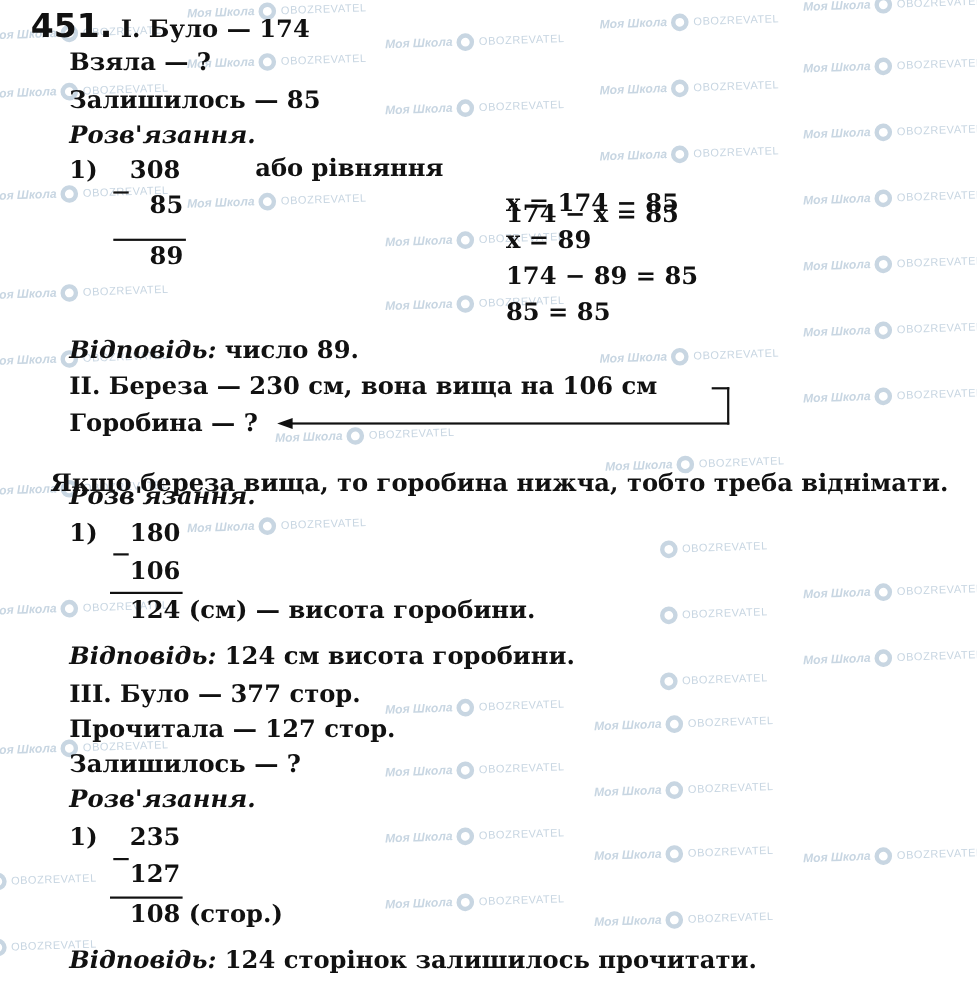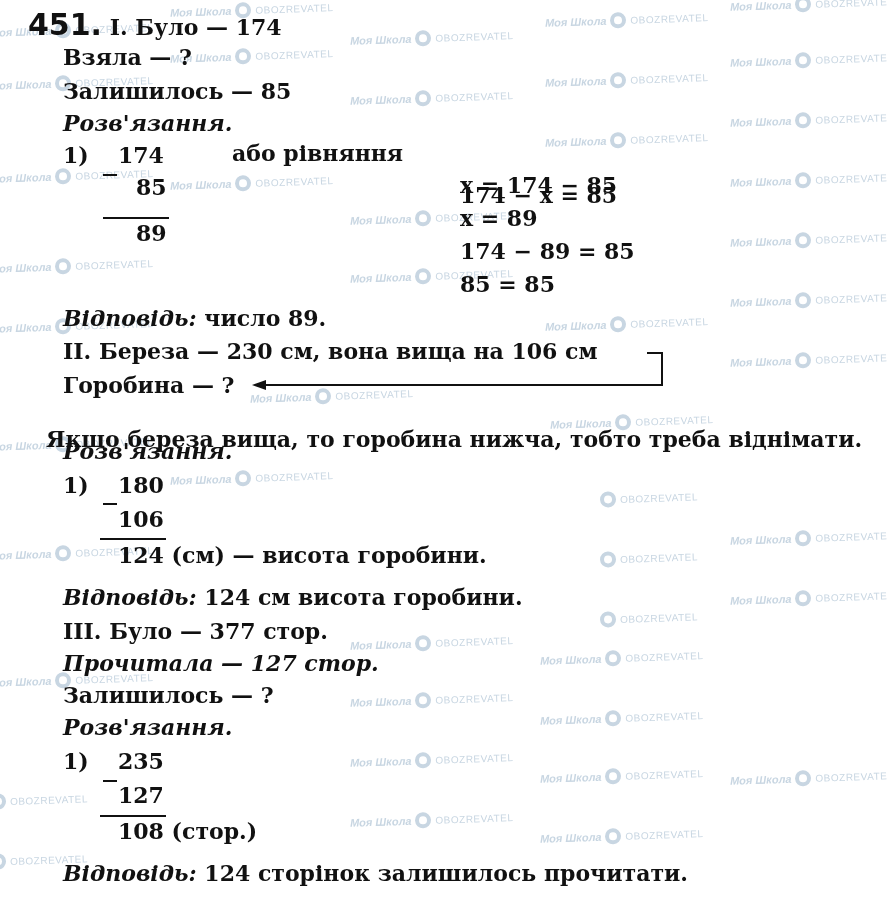--- a/index.html
+++ b/index.html
@@ -314,21 +314,21 @@
 <div class="line" style="left:28px;top:10px;">
   <span class="num-label">451.</span>
   <span style="">І. Було — 174</span>
 </div>
 <div class="line" style="left:63px;top:42px;">Взяла — ?</div>
 <div class="line" style="left:63px;top:76px;">Залишилось — 85</div>
 <div class="line ital" style="left:63px;top:108px;">Розв'язання.</div>
 
 <div class="line" style="left:63px;top:140px;">1)</div>
 <div class="minus-sign" style="left:103px;top:174px;"></div>
-<div class="line" style="left:118px;top:140px;">174</div>
+<div class="line" style="left:118px;top:140px;">308</div>
 <div class="line" style="left:136px;top:172px;">85</div>
 <div class="hr" style="left:103px;top:217px;width:66px;"></div>
 <div class="line" style="left:136px;top:218px;">89</div>
 
 <div class="line" style="left:232px;top:138px;">або рівняння</div>
 <div class="line" style="left:460px;top:138px;margin-top:42px;">174 − x = 85</div>
 <div class="line" style="left:460px;top:170px;">x = 174 − 85</div>
 <div class="line" style="left:460px;top:203px;">x = 89</div>
 <div class="line" style="left:460px;top:236px;text-align:right;">174 − 89 = 85</div>
 <div class="line" style="left:460px;top:269px;">85 = 85</div>
@@ -356,21 +356,21 @@
   <span>124</span>
   <span>(см)  — висота горобини.</span>
 </div>
 
 <div class="line" style="left:63px;top:582px;">
   <span class="ital">Відповідь:</span>
   <span>124 см висота горобини.</span>
 </div>
 
 <div class="line" style="left:63px;top:616px;">ІІІ. Було — 377 стор.</div>
-<div class="line" style="left:63px;top:648px;font-style:italic;">Прочитала — 127 стор.</div>
+<div class="line" style="left:63px;top:648px;">Прочитала — 127 стор.</div>
 <div class="line" style="left:63px;top:680px;">Залишилось — ?</div>
 <div class="line ital" style="left:63px;top:712px;">Розв'язання.</div>
 
 <div class="line" style="left:63px;top:746px;">1)</div>
 <div class="minus-sign" style="left:103px;top:780px;"></div>
 <div class="line" style="left:118px;top:746px;">235</div>
 <div class="line" style="left:118px;top:780px;">127</div>
 <div class="hr" style="left:100px;top:815px;width:66px;"></div>
 <div class="line" style="left:118px;top:816px;">
   <span>108</span>

